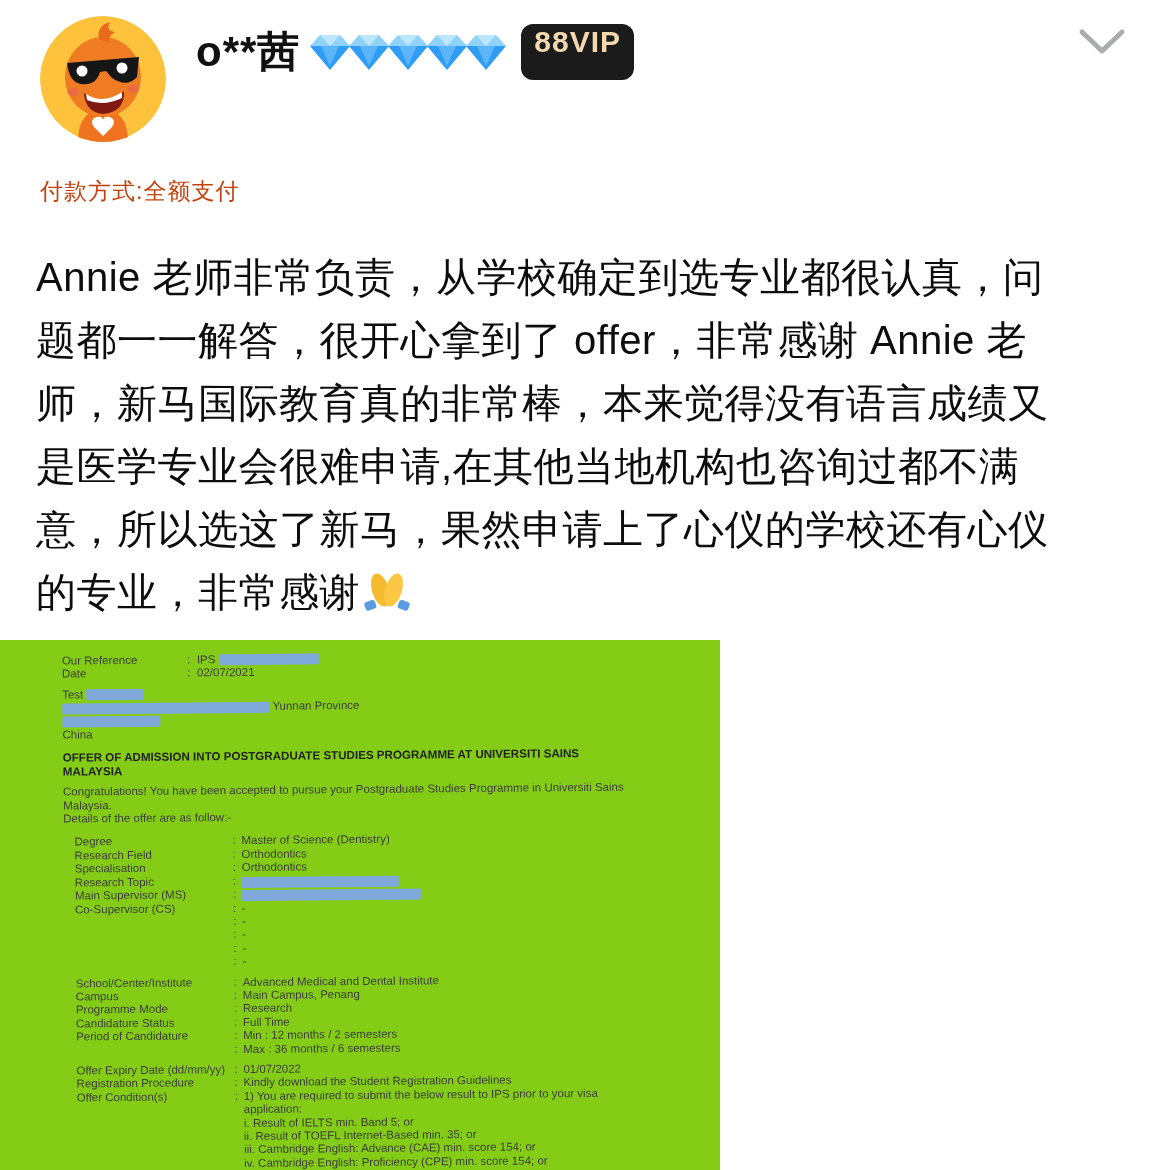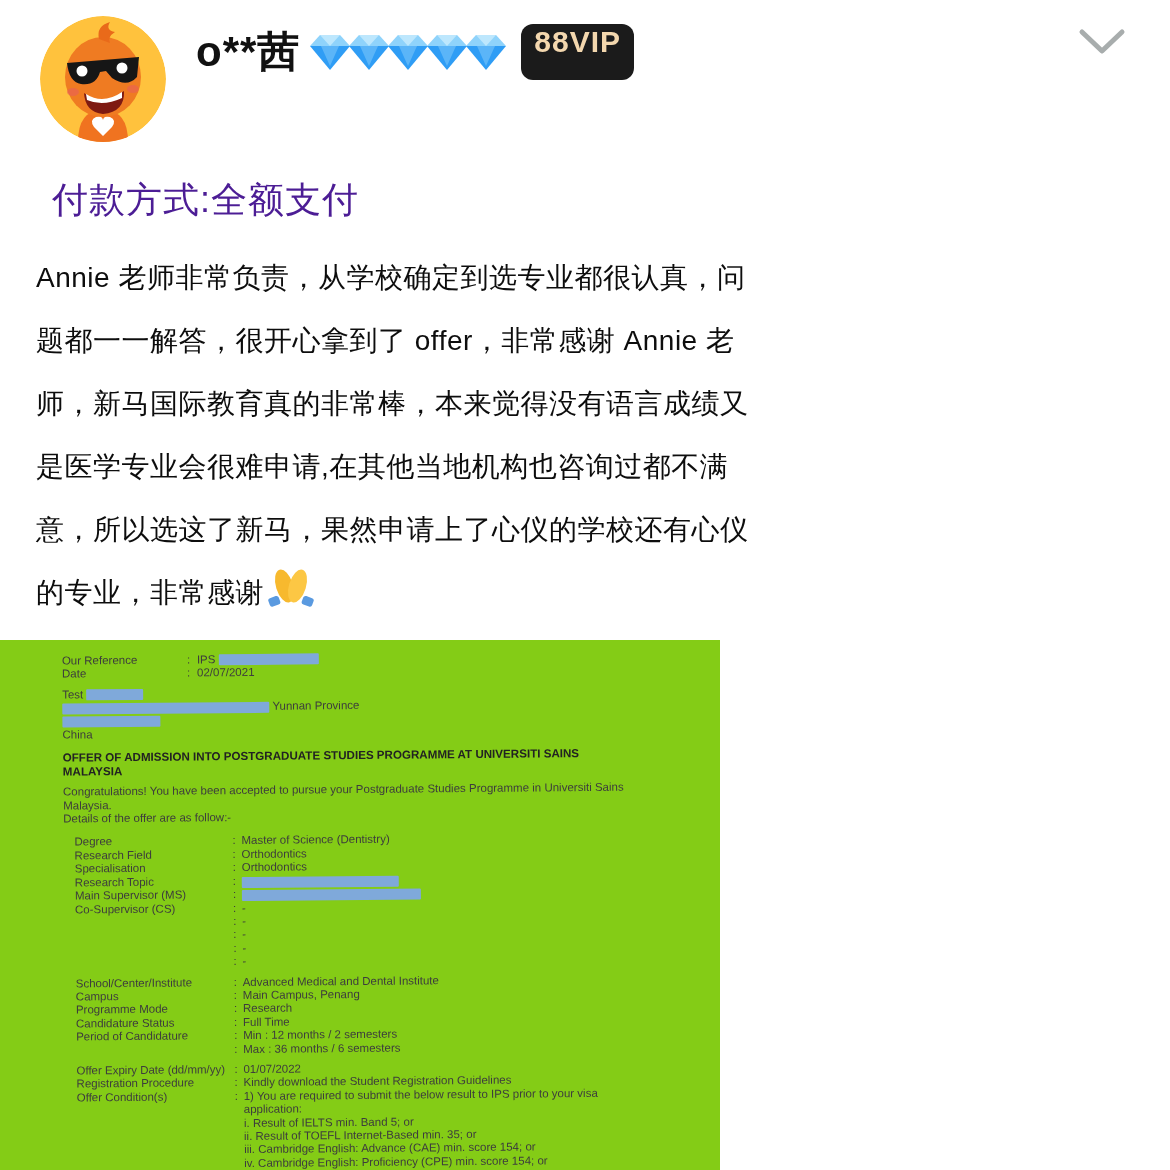--- a/index.html
+++ b/index.html
@@ -16,22 +16,22 @@
   .name-row{display:flex;}
   .username{font-size:42px;font-weight:bold;color:#111;letter-spacing:1px}
   .diamonds{display:flex;align-items:center;margin-left:14px}
   .diamonds svg{margin-left:-7px}
   .vip-badge{background:#1b1b1b;color:#f3d7ae;font-weight:bold;font-size:30px;
     padding:3px 13px 5px;border-radius:12px;margin-left:12px;letter-spacing:1px;line-height:1}
   .time{margin-top:22px;font-size:30px;color:#9e9e9e}
   .chevron{position:absolute;left:1076px;top:26px;cursor:pointer}
 
   
-  .payment{position:absolute;left:52px;top:176px;font-size:36px;color:#4c1d95;letter-spacing:1px}
-  .review-text{position:absolute;left:36px;top:246px;width:1110px;font-size:28px;
+  .payment{position:absolute;left:40px;top:176px;font-size:23px;color:#c2410c;letter-spacing:1px}
+  .review-text{position:absolute;left:36px;top:246px;width:1110px;font-size:40px;
     line-height:63px;color:#0d0d0d;letter-spacing:.5px}
   .review-text .txt{white-space:pre-line}
   .review-text svg{vertical-align:-8px;margin-left:4px}
 
   
   .doc{position:absolute;left:0;top:640px;width:720px;height:530px;overflow:hidden;background:#84cc16}
   .doc-inner{position:absolute;inset:0;transform:rotate(-0.5deg)}
   .doc-content{position:relative;margin:12px 0 0 64px;width:566px;font-size:11.5px;
     line-height:13.4px;color:#3d3d3d;z-index:3}
   .rrow{display:flex}

